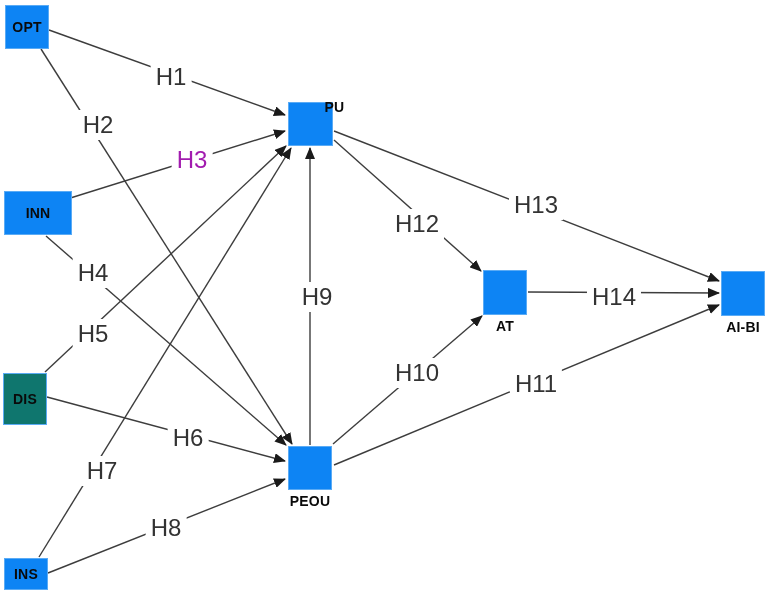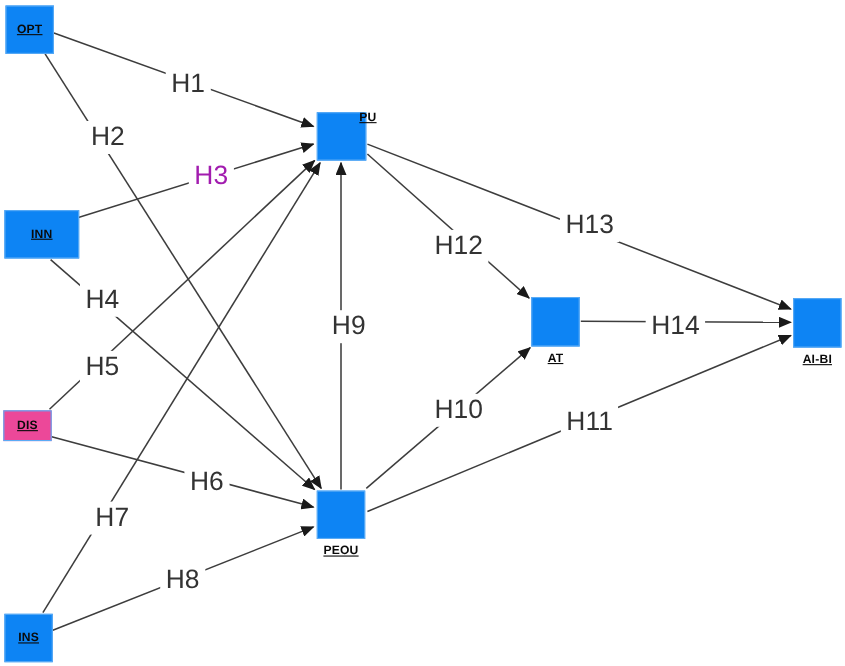--- a/index.html
+++ b/index.html
@@ -22,25 +22,24 @@
   }
   .node {
     position: absolute;
     box-sizing: border-box;
     display: flex;
     align-items: center;
     justify-content: center;
   }
   .node-label {
     font-weight: bold;
-    font-size: 11px;
+    font-size: 14px;
     letter-spacing: 0.2px;
     color: #0a0a0a;
     white-space: nowrap;
-    text-decoration: underline;
   }
   .node-label.inside {
     position: static;
   }
   .node-label.outside {
     position: absolute;
     transform: translate(-50%, -50%);
   }
   .edge-label {
     position: absolute;
@@ -78,24 +77,24 @@
       <line x1="334" y1="131" x2="719" y2="281" stroke="#3d3d3d" stroke-width="1.4" marker-end="url(#arrow)"></line>
       <line x1="528" y1="292" x2="719" y2="293" stroke="#3d3d3d" stroke-width="1.4" marker-end="url(#arrow)"></line>
     </svg>
   <div id="nodes-layer">
       <div class="node" style="left: 5px; top: 5px; width: 44px; height: 44px; background: rgb(13, 132, 244); border: 1.5px solid rgb(90, 171, 245);">
         <span class="node-label inside">OPT</span>
       </div>
       <div class="node" style="left: 4px; top: 191px; width: 68px; height: 44px; background: rgb(13, 132, 244); border: 1.5px solid rgb(90, 171, 245);">
         <span class="node-label inside">INN</span>
       </div>
-      <div class="node" style="left: 3px; top: 373px; width: 44px; height: 28px; background: #ec4899; border: 1.5px solid rgb(90, 171, 245);">
+      <div class="node" style="left: 3px; top: 373px; width: 44px; height: 52px; background: #0f766e; border: 1.5px solid rgb(90, 171, 245);">
         <span class="node-label inside">DIS</span>
       </div>
-      <div class="node" style="left: 4px; top: 558px; width: 44px; height: 44px; background: rgb(13, 132, 244); border: 1.5px solid rgb(90, 171, 245);">
+      <div class="node" style="left: 4px; top: 558px; width: 44px; height: 32px; background: rgb(13, 132, 244); border: 1.5px solid rgb(90, 171, 245);">
         <span class="node-label inside">INS</span>
       </div>
       <div class="node" style="left: 288px; top: 102px; width: 45px; height: 44px; background: rgb(13, 132, 244); border: 1.5px solid rgb(90, 171, 245);"></div>
       <span class="node-label outside" style="left: 310.5px; top: 107px; margin-left: 24px;">PU</span>
       <div class="node" style="left: 288px; top: 446px; width: 44px; height: 44px; background: rgb(13, 132, 244); border: 1.5px solid rgb(90, 171, 245);"></div>
       <span class="node-label outside" style="left: 310px; top: 501px;">PEOU</span>
       <div class="node" style="left: 483px; top: 270px; width: 44px; height: 45px; background: rgb(13, 132, 244); border: 1.5px solid rgb(90, 171, 245);"></div>
       <span class="node-label outside" style="left: 505px; top: 326px;">AT</span>
       <div class="node" style="left: 721px; top: 271px; width: 44px; height: 45px; background: rgb(13, 132, 244); border: 1.5px solid rgb(90, 171, 245);"></div>
       <span class="node-label outside" style="left: 743px; top: 327px;">AI-BI</span>

